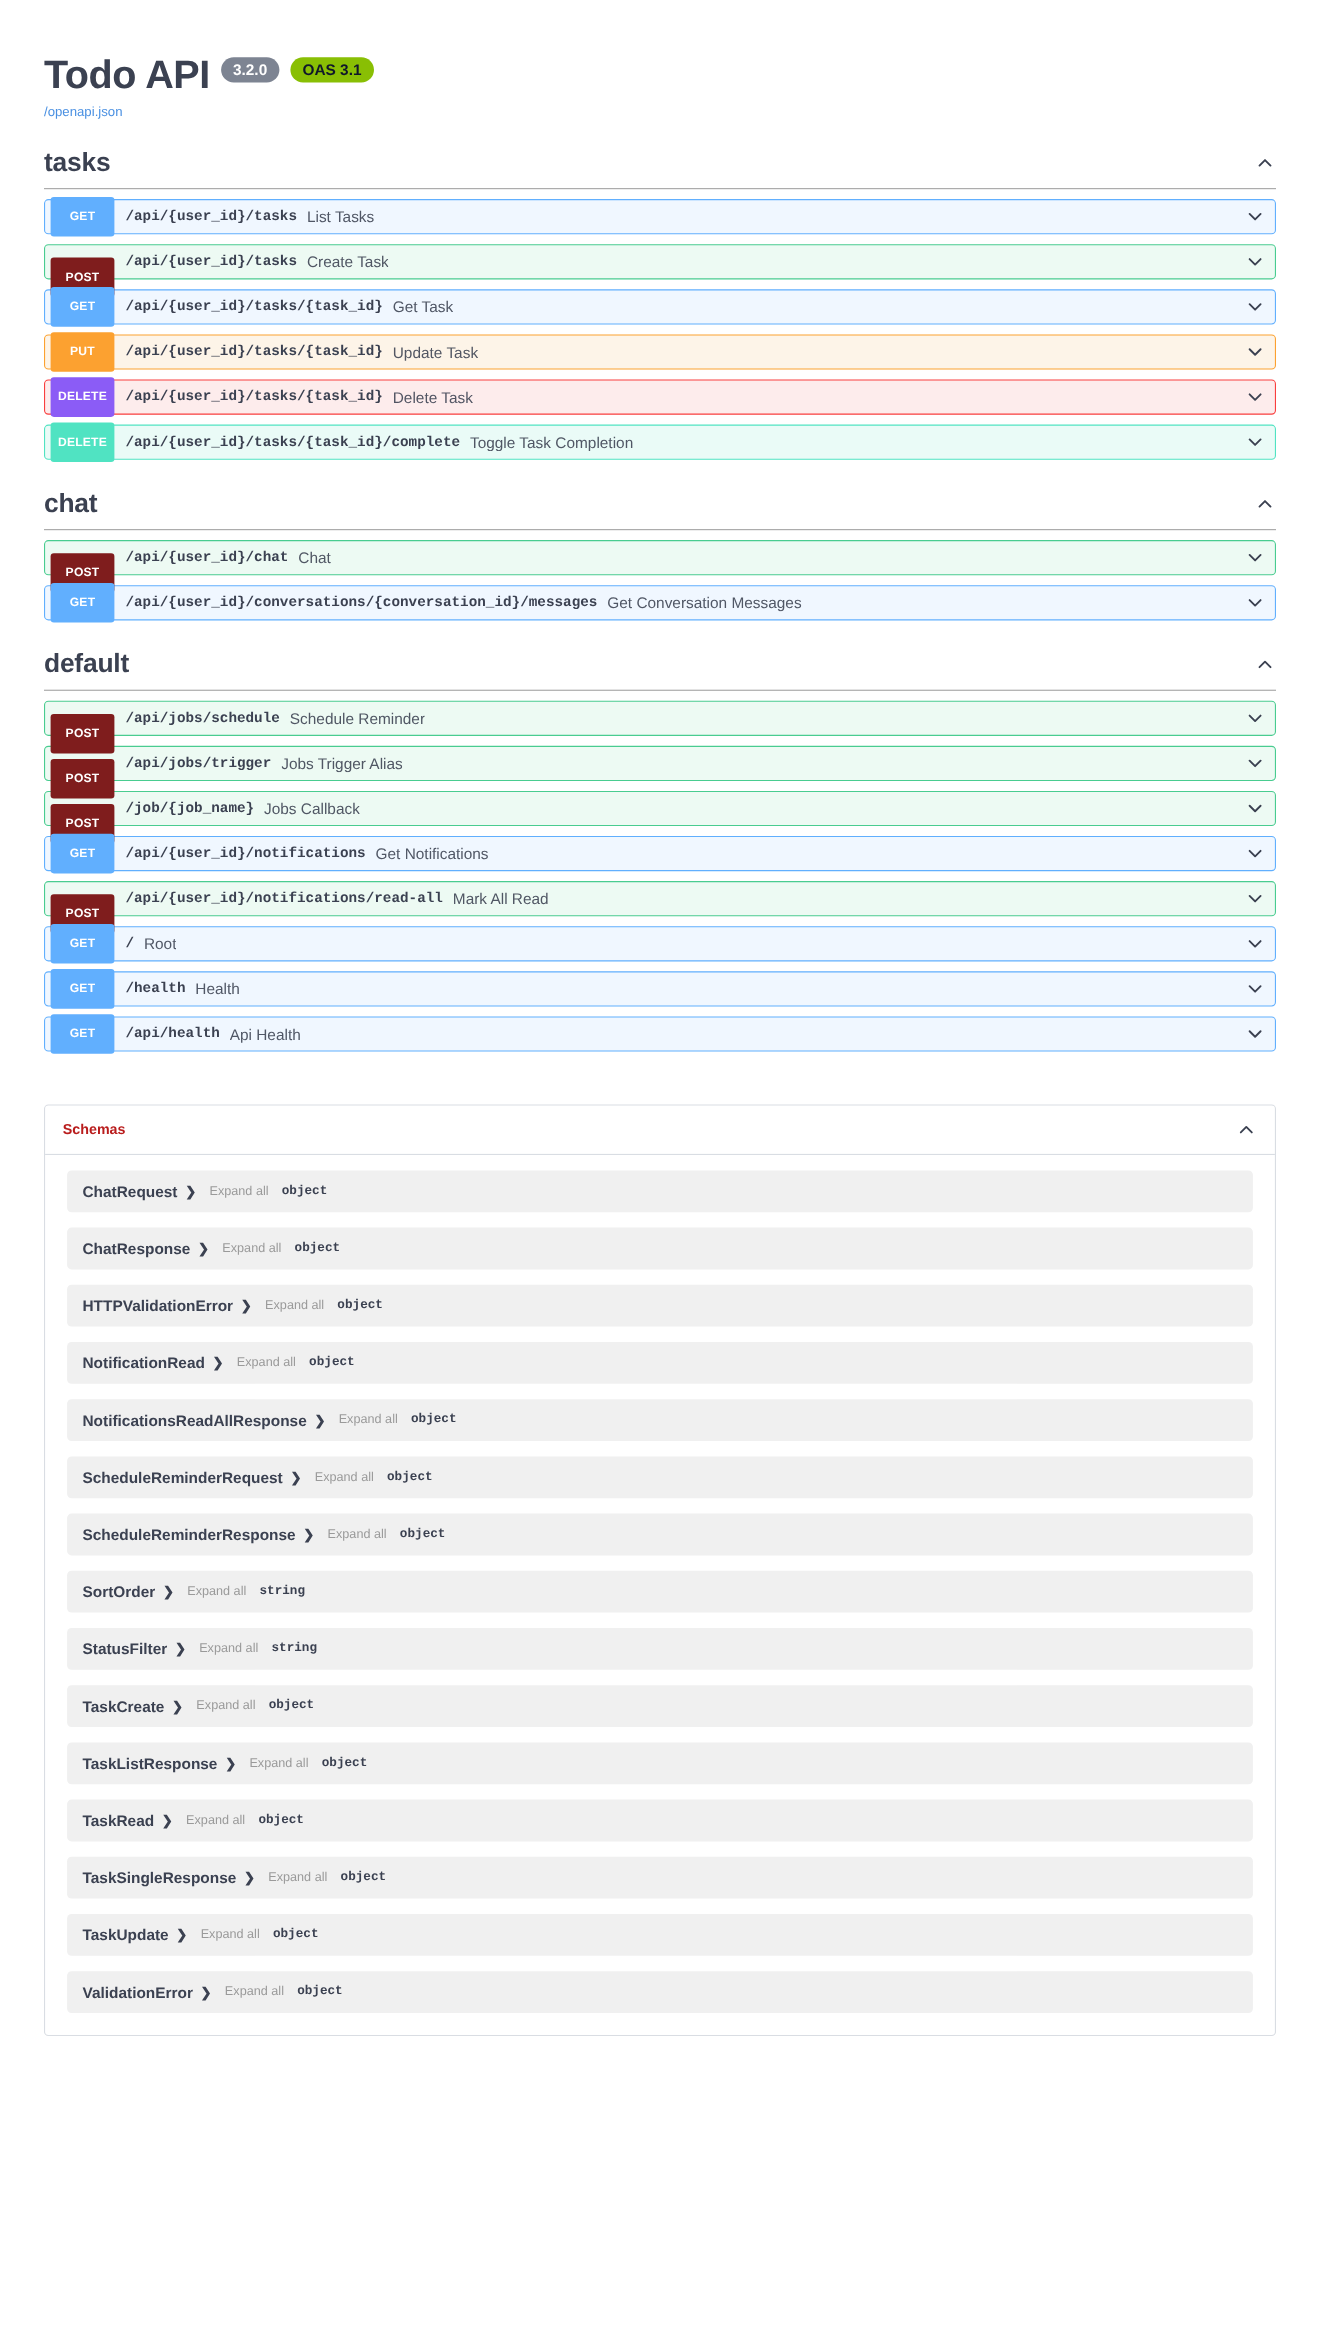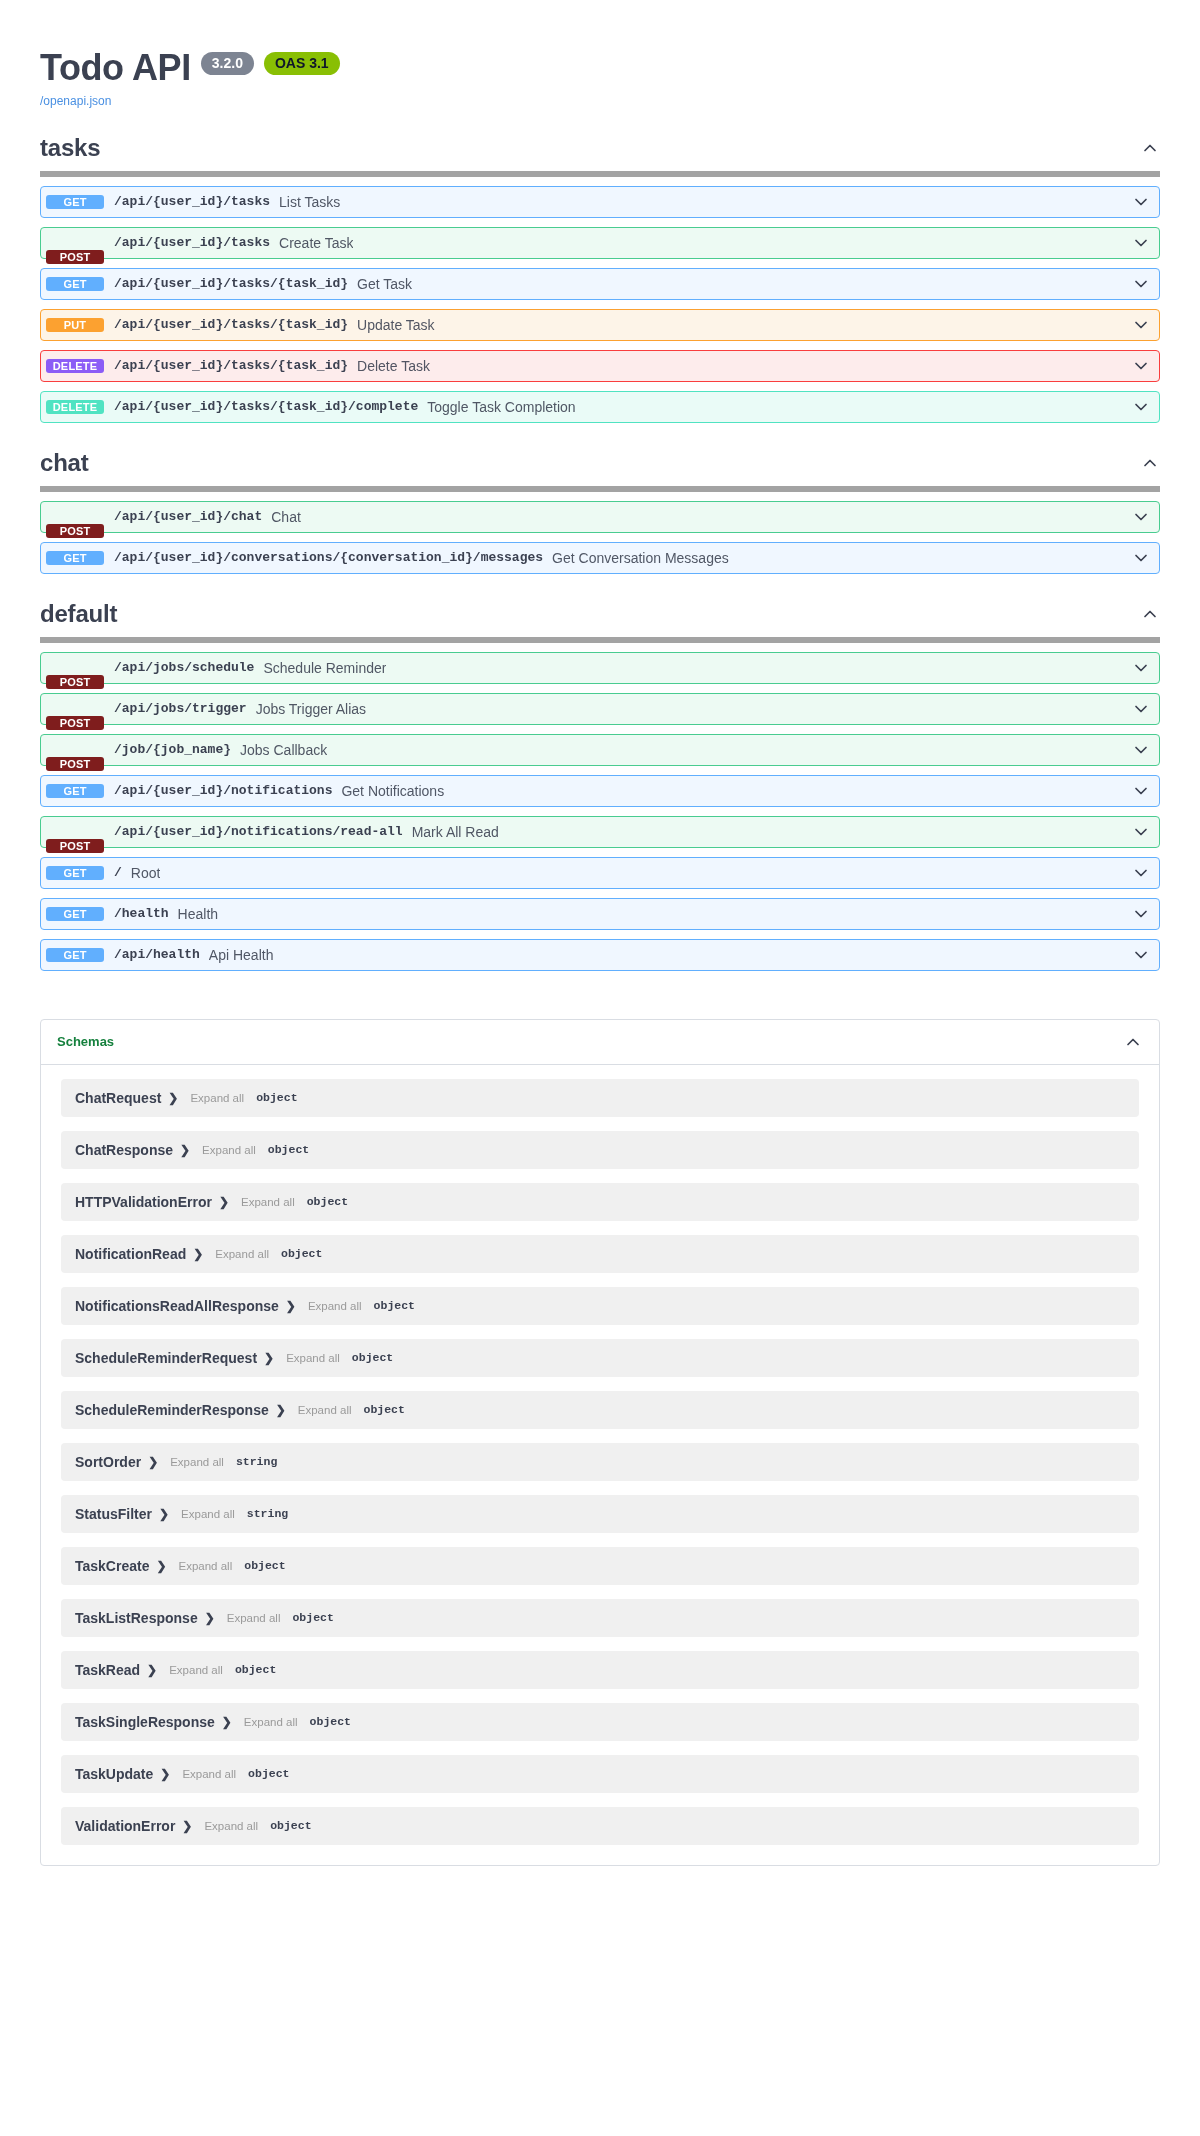--- a/index.html
+++ b/index.html
@@ -34,39 +34,39 @@
     color: #4a90e2; text-decoration: none;
   }
   .api-desc {
     margin-top: 20px; font-size: 14px; color: #3b4151; line-height: 1.5;
   }
 
   
   .tag-section { margin: 0 28px; padding-top: 26px; }
   .tag-header {
     display: flex; align-items: center; justify-content: space-between;
-    border-bottom: 6px solid #a3a3a3; padding-bottom: 9px;
+    border-bottom: 1px solid #a3a3a3; padding-bottom: 9px;
     cursor: pointer;
   }
   .tag-name {
     font-size: 24px; font-weight: bold; color: #3b4151;
     letter-spacing: -0.2px;
   }
   .chev { width: 20px; height: 20px; flex: 0 0 20px; }
   .chev svg { display: block; }
 
   
   .op {
     display: flex; align-items: center;
     border-radius: 4px; margin-top: 9px;
     height: 32px; padding: 0 8px 0 0;
     cursor: pointer;
   }
   .op-method {
-    width: 58px; min-width: 58px; height: 14px;
+    width: 58px; min-width: 58px; height: 36px;
     border-radius: 3px; color: #fff;
     font-size: 11px; font-weight: bold; letter-spacing: 0.2px;
     display: flex; align-items: center; justify-content: center;
     margin: 0 10px 0 5px; font-family: "Liberation Sans", sans-serif;
   }
   .op-path {
     font-family: "Liberation Mono", monospace;
     font-size: 13px; font-weight: bold; color: #3b4151;
     white-space: pre;
   }
@@ -91,21 +91,21 @@
   
   .models-wrap {
     margin: 48px 28px 40px 28px;
     border: 1px solid #d9dde3; border-radius: 4px;
   }
   .models-header {
     display: flex; align-items: center; justify-content: space-between;
     padding: 12px 16px; border-bottom: 1px solid #d9dde3;
     cursor: pointer;
   }
-  .models-title { font-size: 13px; font-weight: bold; color: #15803d; }
+  .models-title { font-size: 13px; font-weight: bold; color: #b91c1c; }
   .models-body { padding: 14px 20px 20px 20px; }
   .model-row {
     background: #f0f0f0; border-radius: 4px;
     padding: 11px 14px; margin-bottom: 14px;
     display: flex; align-items: center; gap: 7px;
     cursor: pointer;
   }
   .model-row:last-child { margin-bottom: 0; }
   .model-name {
     font-size: 14px; font-weight: bold; color: #3b4151;

